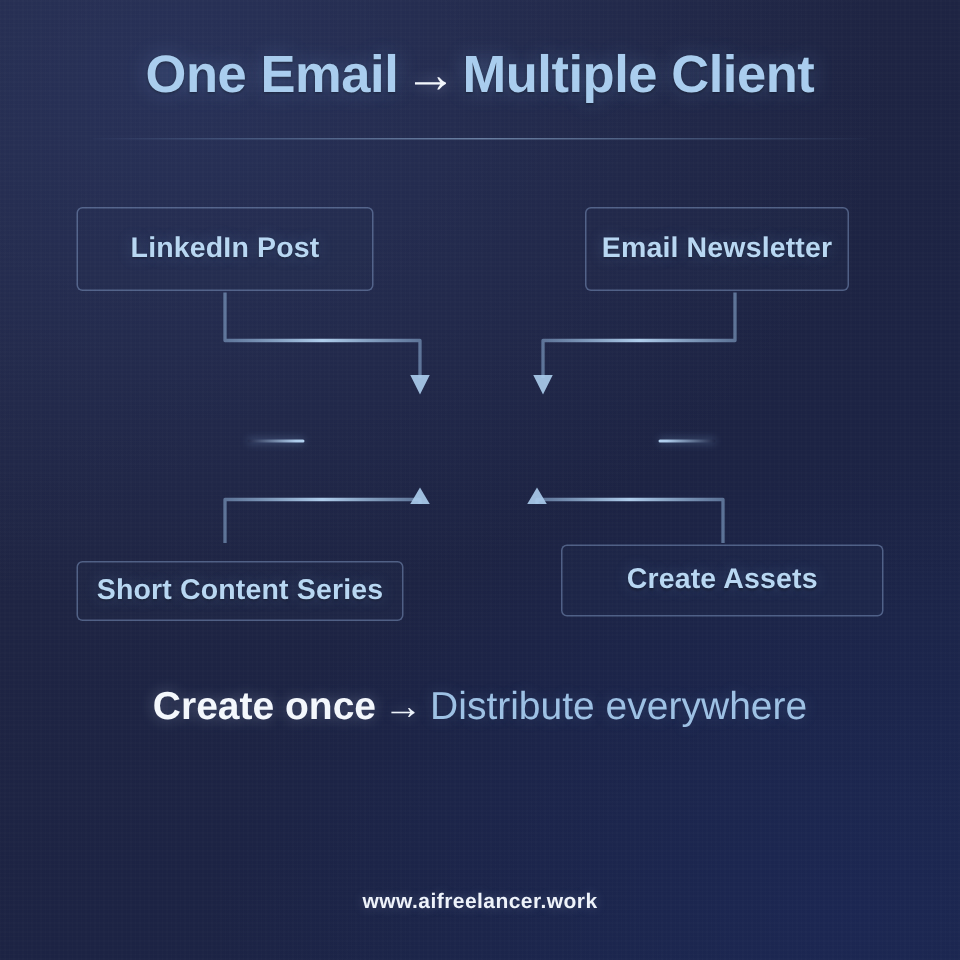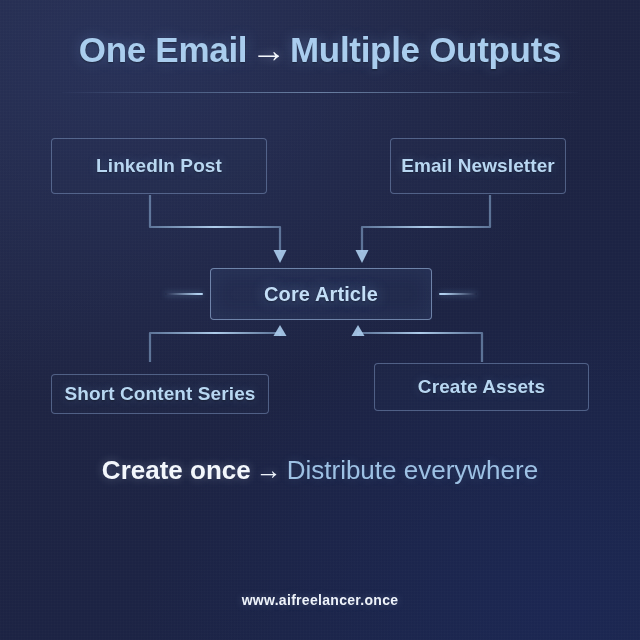--- a/index.html
+++ b/index.html
@@ -86,21 +86,21 @@
   }
   .node.primary {
     border-color: rgba(158,186,224,0.62);
     background: rgba(44,56,95,0.30);
     color: #c3def7;
     font-size: 20px;
     box-shadow: inset 0 0 22px rgba(90,130,190,0.10);
     text-shadow: 0 0 14px rgba(150,200,245,0.40), 0 1px 2px rgba(0,0,0,0.4);
   }
 
-  #node-linkedin   { left: 51px;  top: 138px; width: 216px; height: 56px; }
+  #node-linkedin   { left: 51px;  top: 138px; width: 198px; height: 56px; }
   #node-email      { left: 390px; top: 138px; width: 176px; height: 56px; }
   #node-core       { left: 210px; top: 268px; width: 222px; height: 52px; }
   #node-short      { left: 51px;  top: 374px; width: 218px; height: 40px; }
   #node-client     { left: 374px; top: 363px; width: 215px; height: 48px; }
 
   
   .accent-line {
     position: absolute;
     top: 293px;
     height: 2px;
@@ -168,21 +168,21 @@
     color: #eef3fa;
     text-shadow: 0 0 8px rgba(190,215,245,0.25);
   }
 </style>
 </head>
 <body>
 
 <div class="canvas">
 
   <div class="title">
-    <span>One Email</span><span class="arrow">→</span><span>Multiple Outputs</span>
+    <span>One Email</span><span class="arrow">→</span><span>Multiple Client</span>
   </div>
 
   <div class="divider-top"></div>
 
   <svg class="connectors" viewBox="0 0 640 640" width="640" height="640" xmlns="http://www.w3.org/2000/svg">
     <defs>
       <linearGradient id="cgrad" x1="0" y1="0" x2="1" y2="0">
         <stop offset="0%" stop-color="#8fb2d8" stop-opacity="0.55"></stop>
         <stop offset="50%" stop-color="#b6d6f4" stop-opacity="0.95"></stop>
         <stop offset="100%" stop-color="#8fb2d8" stop-opacity="0.55"></stop>
@@ -214,31 +214,28 @@
     <span>LinkedIn Post</span>
   </div>
 
   <div class="node" id="node-email">
     <span>Email Newsletter</span>
   </div>
 
   <div class="accent-line accent-left"></div>
   <div class="accent-line accent-right"></div>
 
-  <div class="node primary" id="node-core">
-    <span>Core Article</span>
-  </div>
 
   <div class="node" id="node-short">
     <span>Short Content Series</span>
   </div>
 
   <div class="node" id="node-client">
     <span>Create Assets</span>
   </div>
 
   <div class="tagline">
     <span class="strong">Create once</span><span class="arrow">→</span><span class="soft">Distribute everywhere</span>
   </div>
 
-  <div class="footer">www.aifreelancer.once</div>
+  <div class="footer">www.aifreelancer.work</div>
 
 </div>
 
 </body></html>

